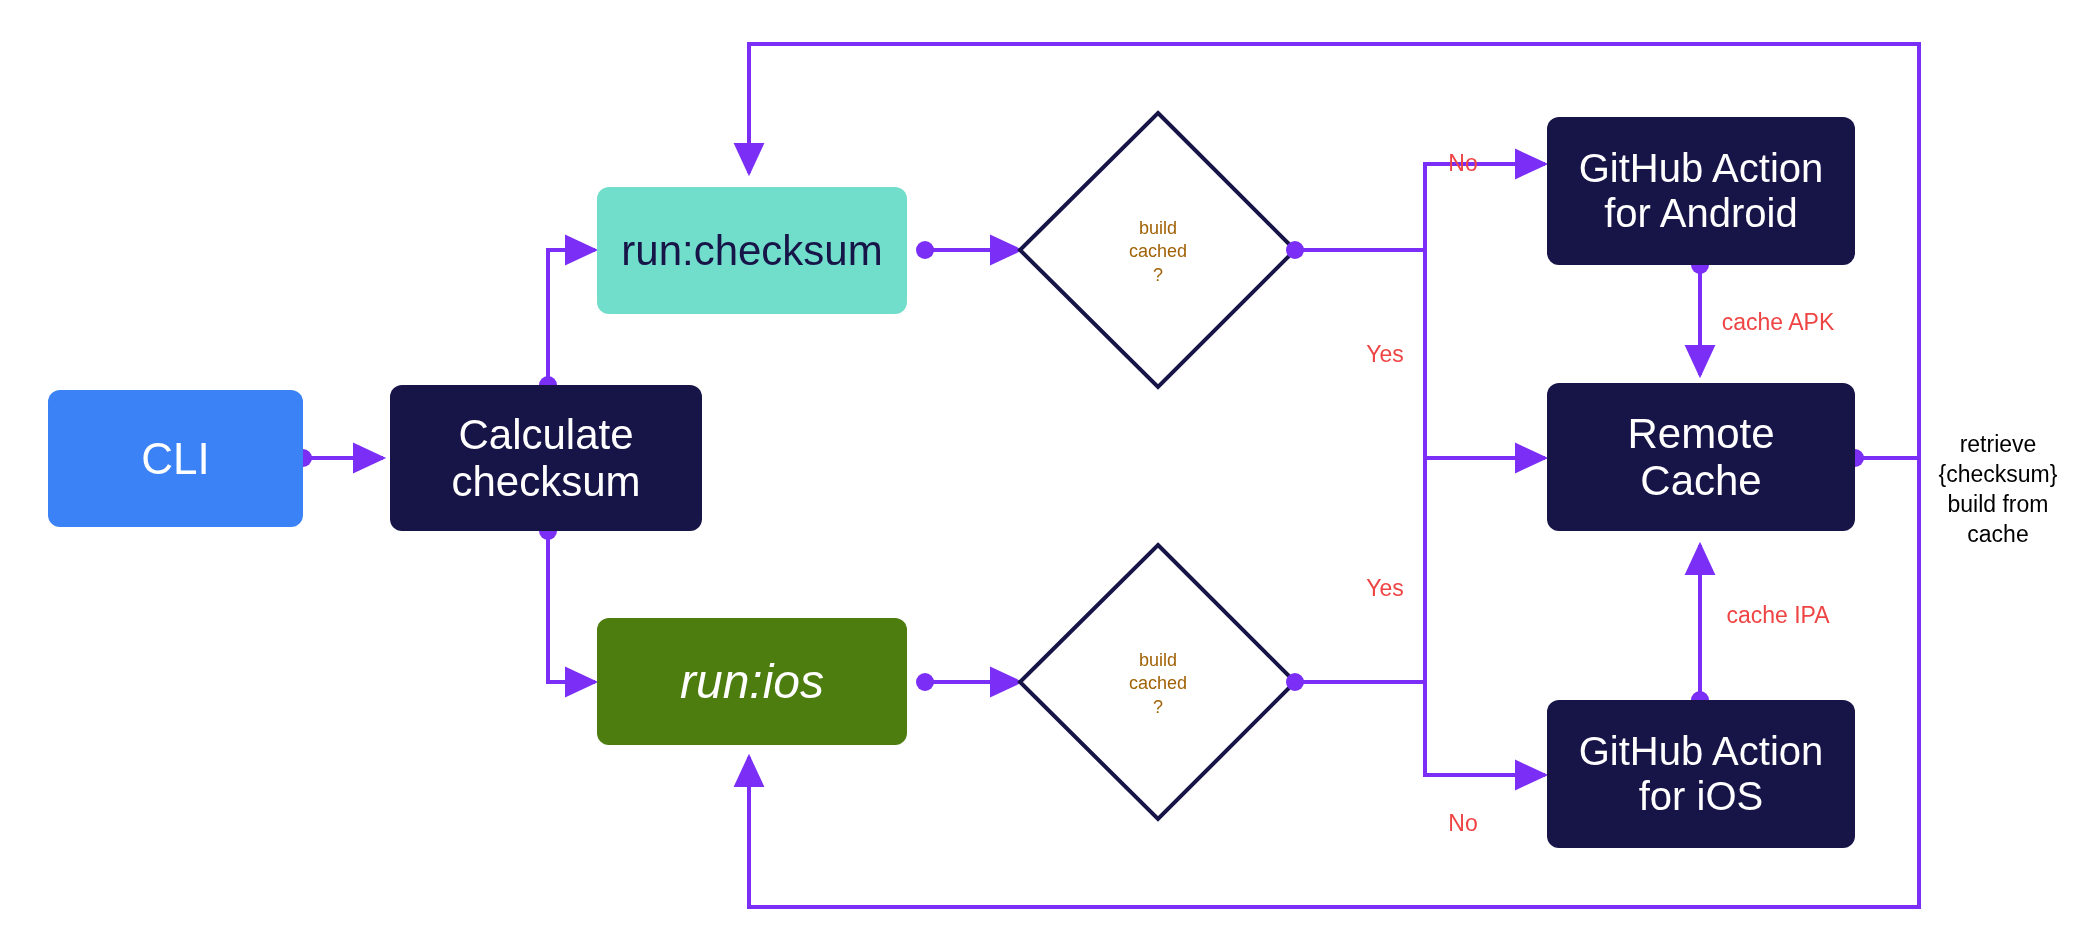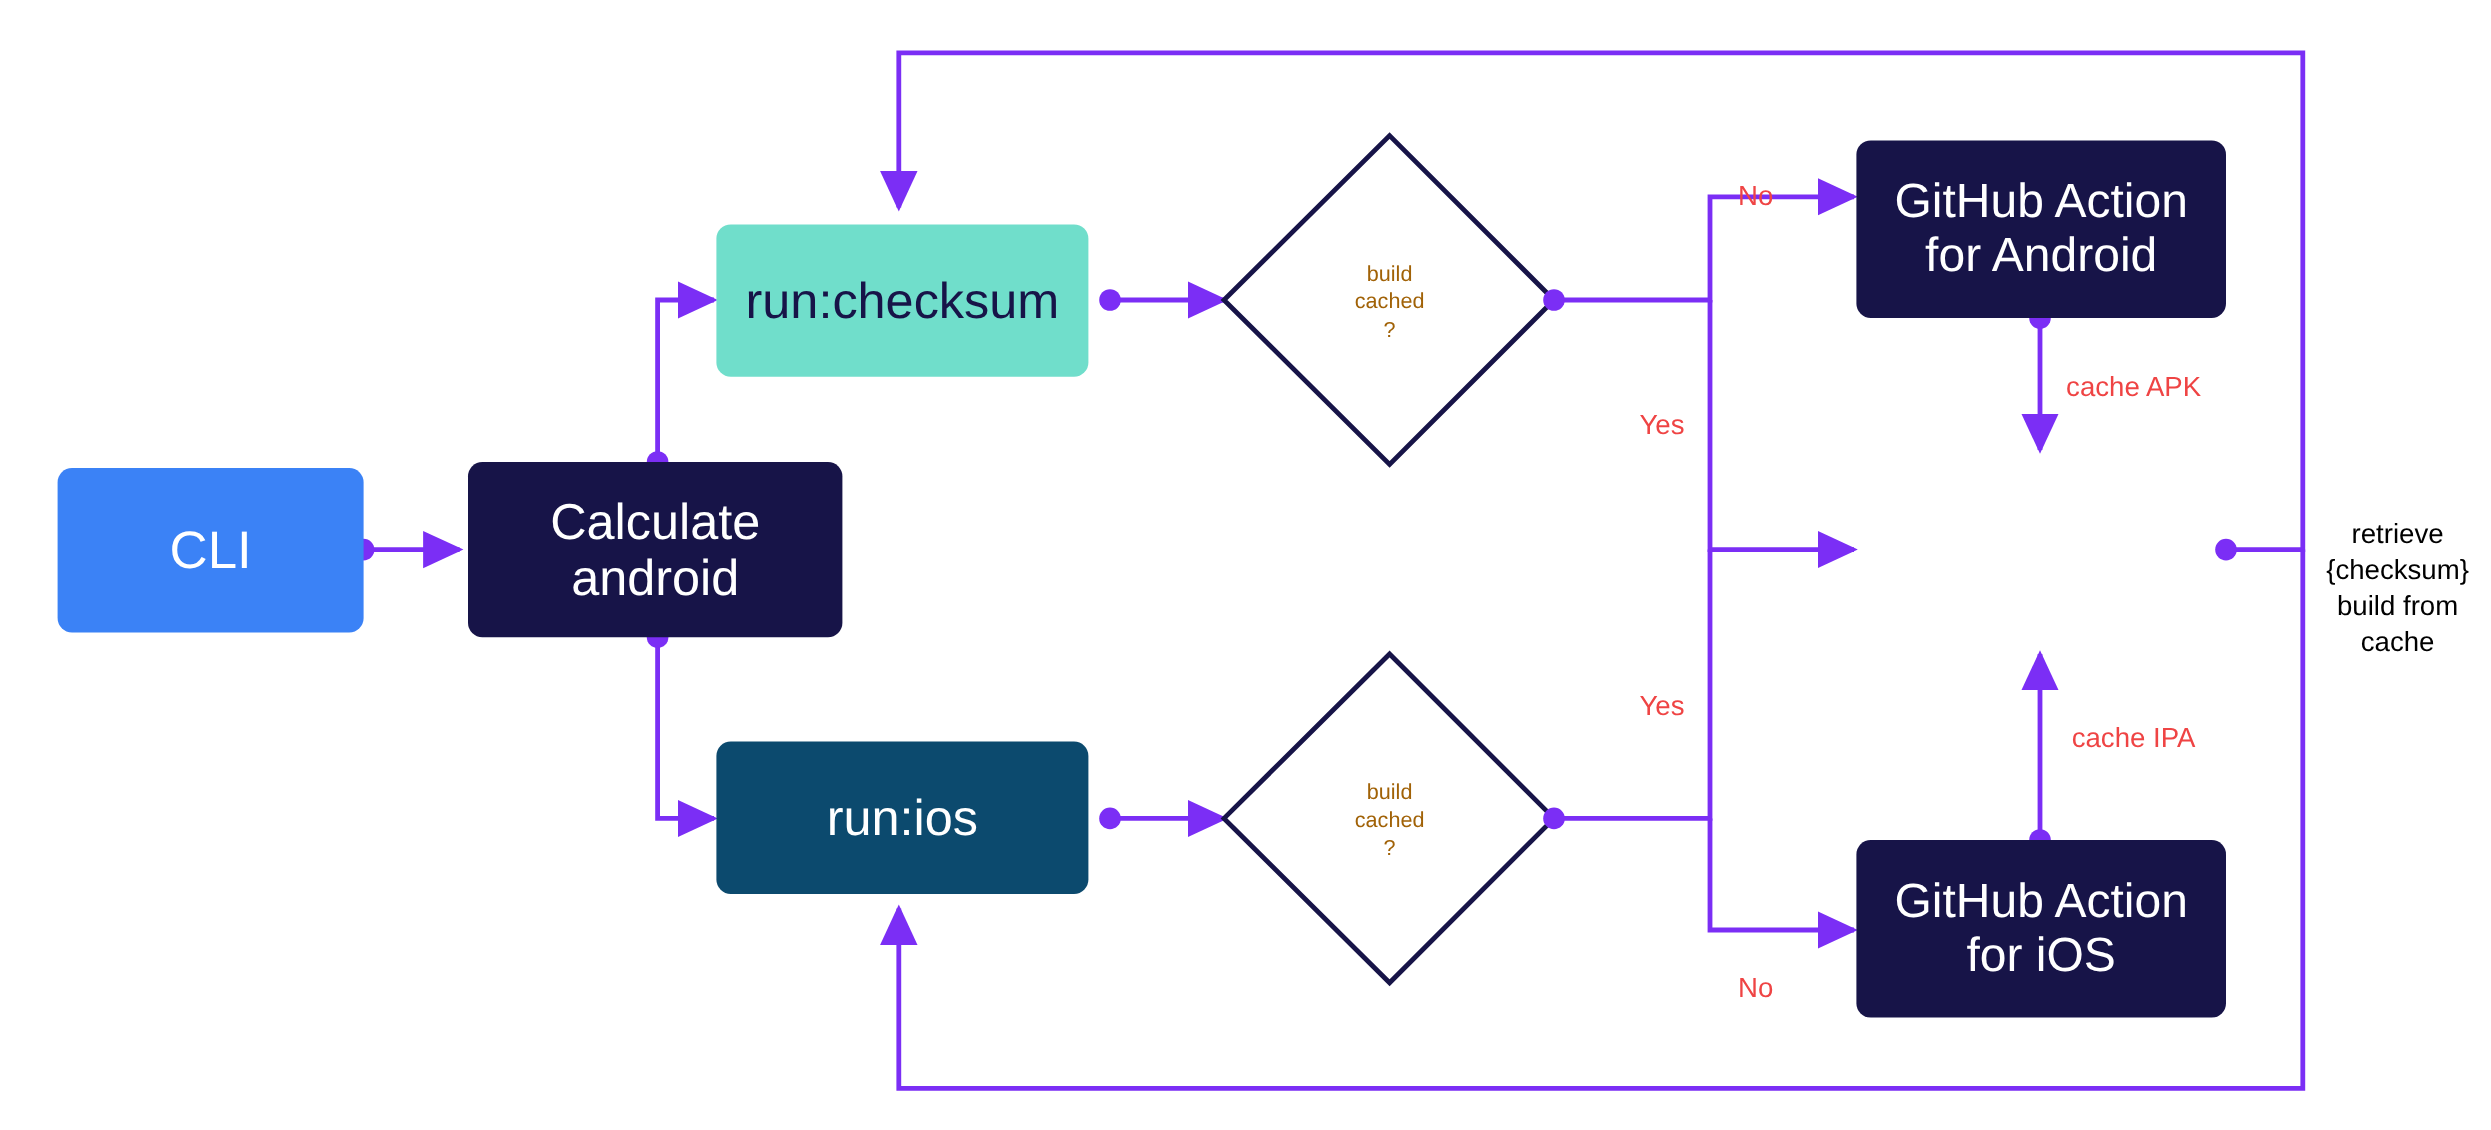--- a/index.html
+++ b/index.html
@@ -44,23 +44,24 @@
     background: #171448;
     color: #ffffff;
     font-size: 42px;
   }
   .node.android {
     background: #70DECB;
     color: #171448;
     font-size: 42px;
   }
   .node.ios {
-    background: #0c4a6e;
-    color: #ffffff;
-    font-size: 42px;
+    background: #4d7c0f;
+    color: #ffffff;
+    font-size: 48px;
+    font-style: italic;
   }
   .node.dark {
     background: #171448;
     color: #ffffff;
     font-size: 40px;
   }
   .edge-label {
     position: absolute;
     font-size: 23px;
     color: #ef4444;
@@ -148,21 +149,21 @@
       <circle cx="1855" cy="458" r="9"></circle>
     </g>
   </svg>
 
   <div class="node cli" style="left:48px; top:390px; width:255px; height:137px;">
     <span>CLI</span>
   </div>
 
   <div class="node checksum" style="left:390px; top:385px; width:312px; height:146px;">
     <span>Calculate
-android</span>
+checksum</span>
   </div>
 
   <div class="node android" style="left:597px; top:187px; width:310px; height:127px;">
     <span>run:checksum</span>
   </div>
 
   <div class="node ios" style="left:597px; top:618px; width:310px; height:127px;">
     <span>run:ios</span>
   </div>
 
@@ -176,20 +177,24 @@
   <div class="node dark" style="left:1547px; top:117px; width:308px; height:148px;">
     <span>GitHub Action
 for Android</span>
   </div>
 
   <div class="node dark" style="left:1547px; top:700px; width:308px; height:148px;">
     <span>GitHub Action
 for iOS</span>
   </div>
 
+  <div class="node dark" style="left:1547px; top:383px; width:308px; height:148px; font-size:42px;">
+    <span>Remote
+Cache</span>
+  </div>
 
   <div class="edge-label" style="left:1463px; top:163px;">No</div>
 
   <div class="edge-label" style="left:1385px; top:354px;">Yes</div>
 
   <div class="edge-label" style="left:1385px; top:588px;">Yes</div>
 
   <div class="edge-label" style="left:1463px; top:823px;">No</div>
 
   <div class="edge-label" style="left:1778px; top:322px;">cache APK</div>

